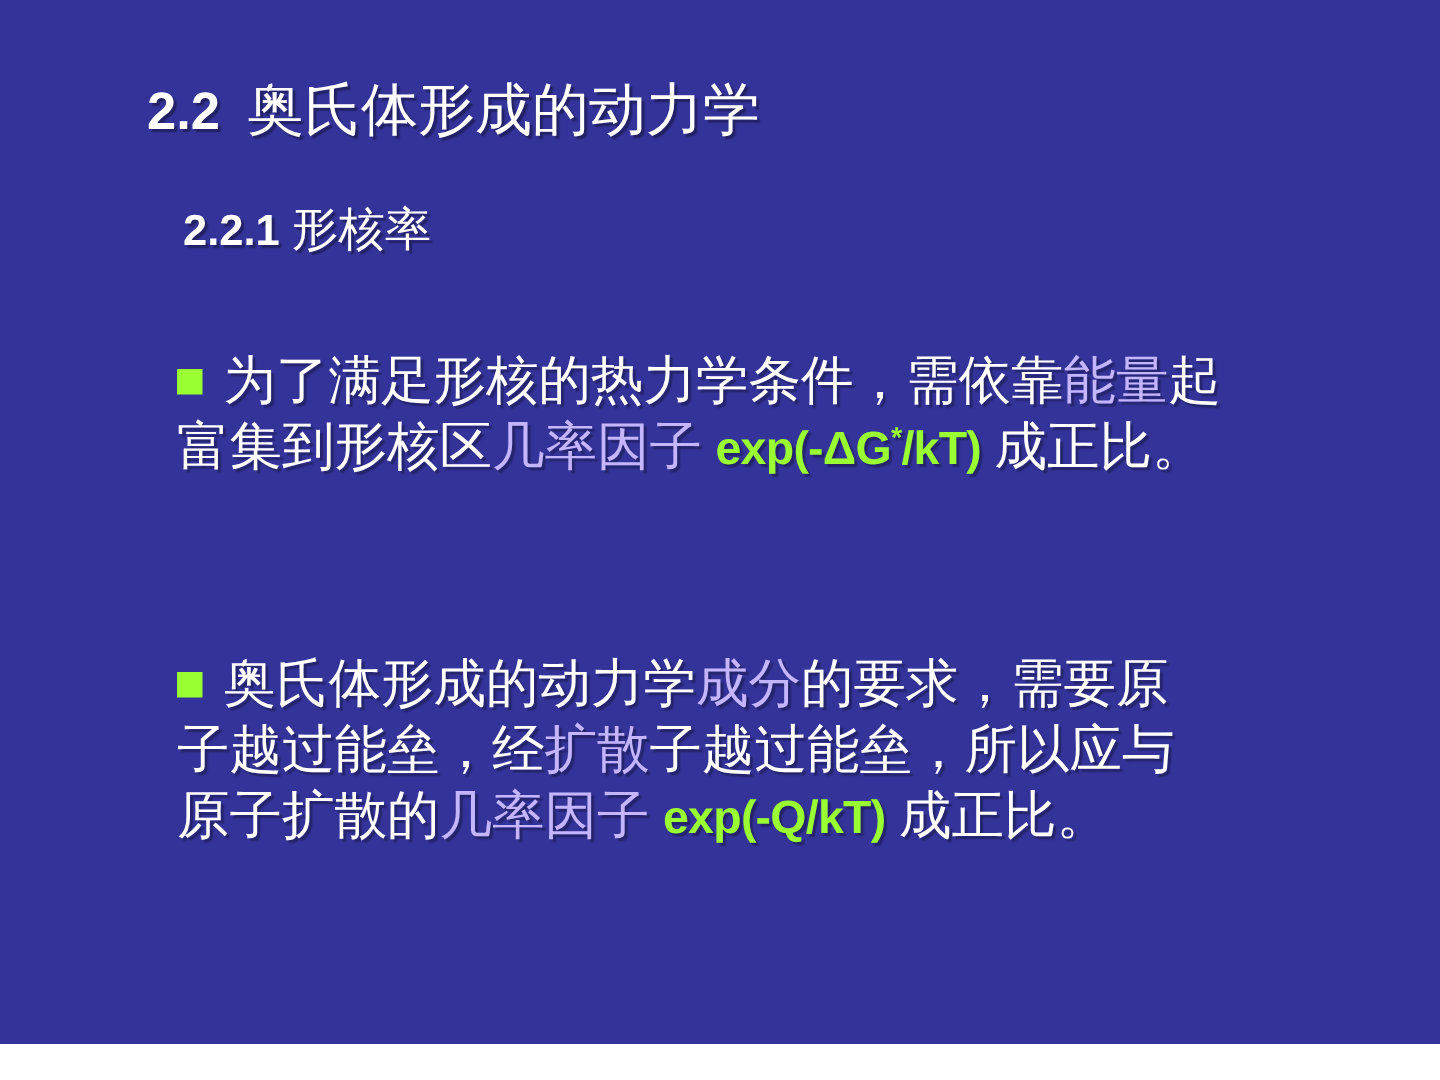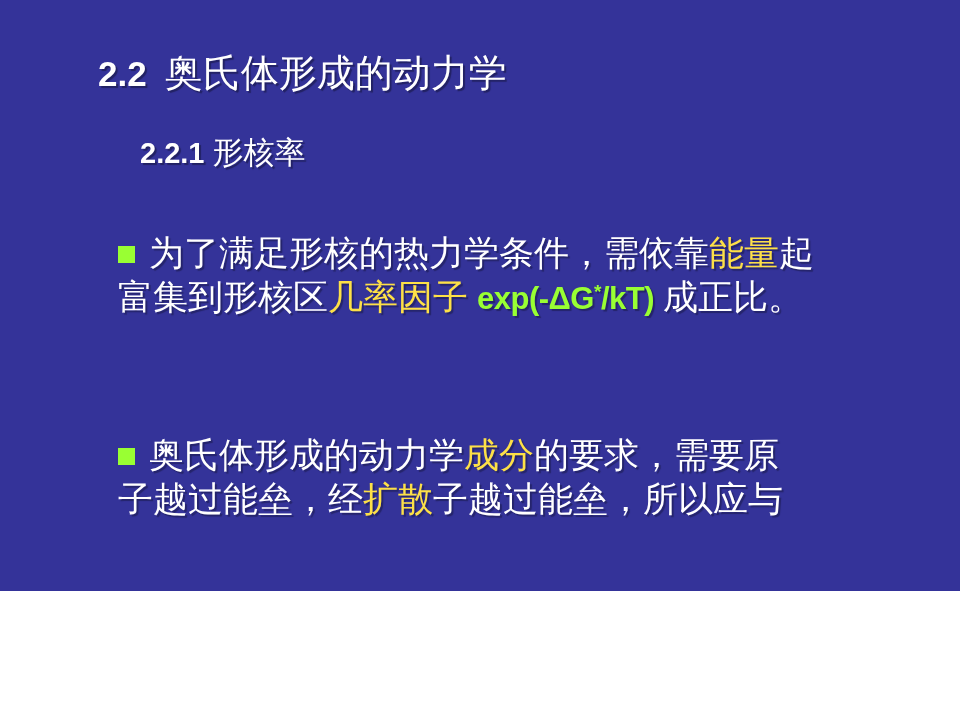--- a/index.html
+++ b/index.html
@@ -10,21 +10,21 @@
   body {
     width: 960px;
     height: 720px;
     overflow: hidden;
     font-family: "Liberation Serif", "DejaVu Serif", serif;
   }
 
   #slide {
     position: relative;
     width: 960px;
-    height: 591px;
+    height: 696px;
     background: #343399;
     box-sizing: border-box;
   }
 
   
   .title-row {
     position: absolute;
     left: 98px;
     top: 48px;
     white-space: nowrap;
@@ -44,21 +44,20 @@
     margin-left: 18px;
   }
 
   .subtitle-row {
     position: absolute;
     left: 122px;
     top: 132px;
     white-space: nowrap;
     color: #ffffff;
     text-shadow: 2px 2px 1px rgba(0,0,0,0.35);
-    margin-left: 18px;
   }
   .subtitle-num {
     font-family: "Liberation Sans", "DejaVu Sans", sans-serif;
     font-weight: bold;
     font-size: 29px;
   }
   .subtitle-cn {
     font-family: "Liberation Serif", "DejaVu Serif", serif;
     font-size: 31px;
     margin-left: 8px;
@@ -86,21 +85,21 @@
   .sq {
     display: inline-block;
     width: 17px;
     height: 17px;
     background: #99ff33;
     vertical-align: 2px;
     margin-right: 14px;
   }
 
   .hl {
-    color: #fde047;
+    color: #c4b5fd;
     margin-top: 20px;
   }
 
   .formula {
     color: #99ff33;
     font-family: "Liberation Sans", "DejaVu Sans", sans-serif;
     font-weight: bold;
     font-size: 31px;
     letter-spacing: -0.5px;
     text-align: right;
@@ -141,16 +140,19 @@
   <div class="bullet-block" id="bullet-2">
 
     <div class="bullet-line">
       <span class="sq"></span><span>奥氏体形成的动力学</span><span class="hl">成分</span><span>的要求，需要原</span>
     </div>
 
     <div class="bullet-line">
       <span>子越过能垒，经</span><span class="hl">扩散</span><span>子越过能垒，所以应与</span>
     </div>
 
+    <div class="bullet-line">
+      <span>原子扩散的</span><span class="hl">几率因子</span><span class="sp"></span><span class="formula"><span>exp(-Q/kT)</span><sup></sup><span></span></span><span class="sp"></span><span>成正比。</span>
+    </div>
 
   </div>
 
 </div>
 
 </body></html>

